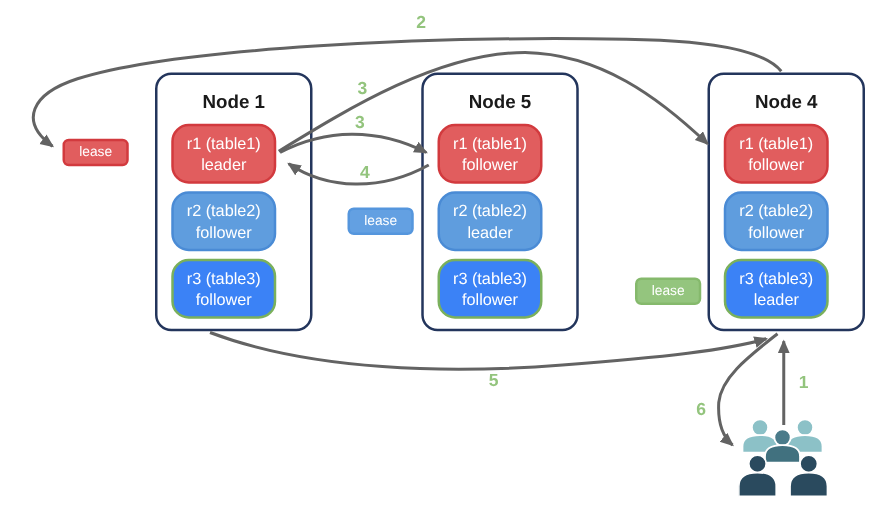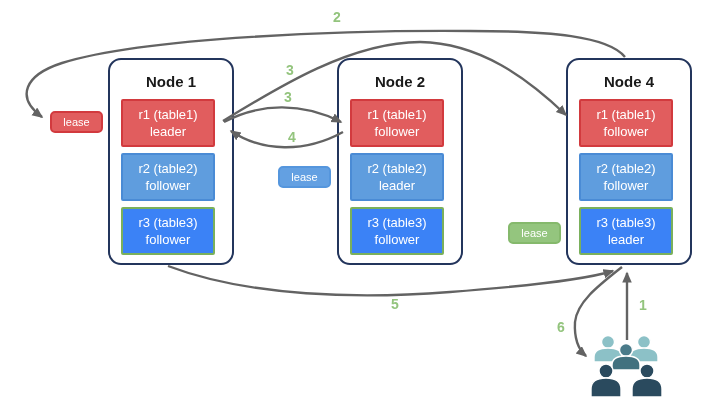--- a/index.html
+++ b/index.html
@@ -18,38 +18,38 @@
   .node {
     position: absolute;
     width: 126px;
     height: 207px;
     top: 58px;
     background: #ffffff;
     border: 2px solid #23355c;
     border-radius: 13px;
     z-index: 1;
   }
-  .node-1 { left: 108px; }
+  .node-1 { left: 124px; }
   .node-2 { left: 337px; }
   .node-3 { left: 566px; }
 
   .node-title {
     margin-top: 13px;
     text-align: center;
     font-size: 15px;
     font-weight: bold;
     color: #1a1a1a;
   }
 
   .replica {
     position: absolute;
     left: 11px;
-    width: 94px;
+    width: 84px;
     height: 48px;
-    border-radius: 2px;
+    border-radius: 14px;
     display: flex;
     flex-direction: column;
     align-items: center;
     justify-content: center;
     color: #ffffff;
     font-size: 13px;
     line-height: 17px;
     text-align: center;
   }
   .replica.pos-0 { top: 39px; }
@@ -134,21 +134,21 @@
       <span>r2 (table2)</span>
       <span>follower</span>
     </div>
     <div class="replica green pos-2">
       <span>r3 (table3)</span>
       <span>follower</span>
     </div>
   </div>
 
   <div class="node node-2">
-    <div class="node-title">Node 2</div>
+    <div class="node-title">Node 5</div>
     <div class="replica red pos-0">
       <span>r1 (table1)</span>
       <span>follower</span>
     </div>
     <div class="replica blue pos-1">
       <span>r2 (table2)</span>
       <span>leader</span>
     </div>
     <div class="replica green pos-2">
       <span>r3 (table3)</span>

